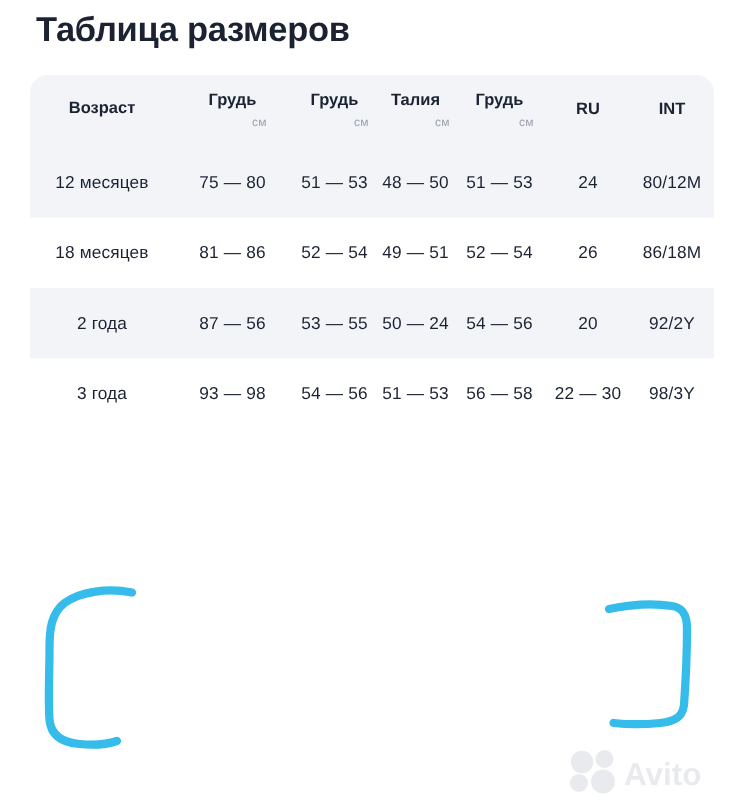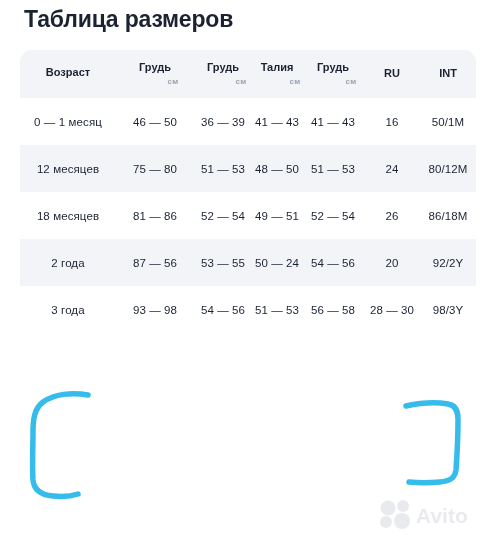--- a/index.html
+++ b/index.html
@@ -62,21 +62,21 @@
   }
   .th-inner {
     display: flex;
     flex-direction: column;
     align-items: center;
     justify-content: flex-start;
     line-height: 1.25;
   }
   .th-unit {
     font-size: 8px;
-    font-weight: bold;
+    font-weight: normal;
     color: #9aa2b1;
     margin-top: 2px;
     letter-spacing: 0.3px;
     margin-left: 36px;
   }
 
   
   tbody tr {
     height: 47px;
   }
@@ -171,29 +171,20 @@
       </th>
       <th>
         <div class="th-inner">
           <span>INT</span>
         </div>
       </th>
     </tr>
   </thead>
 
   <tbody>
-    <tr>
-      <td>0 — 1 месяц</td>
-      <td>46 — 50</td>
-      <td>36 — 39</td>
-      <td>41 — 43</td>
-      <td>41 — 43</td>
-      <td>16</td>
-      <td>50/1M</td>
-    </tr>
     <tr class="stripe">
       <td>12 месяцев</td>
       <td>75 — 80</td>
       <td>51 — 53</td>
       <td>48 — 50</td>
       <td>51 — 53</td>
       <td>24</td>
       <td>80/12M</td>
     </tr>
     <tr>
@@ -213,21 +204,21 @@
       <td>54 — 56</td>
       <td>20</td>
       <td>92/2Y</td>
     </tr>
     <tr>
       <td>3 года</td>
       <td>93 — 98</td>
       <td>54 — 56</td>
       <td>51 — 53</td>
       <td>56 — 58</td>
-      <td>28 — 30</td>
+      <td>22 — 30</td>
       <td>98/3Y</td>
     </tr>
   </tbody>
 </table>
 
 <svg class="annotation" id="bracket-left" width="100" height="120" viewBox="0 0 100 120">
   <path d="M74 9 C58 6, 40 8, 29 16 C20 23, 19 34, 19 46
            C19 62, 18 80, 19 94 C20 104, 27 109, 39 110
            C49 111, 58 110, 64 108" fill="none" stroke="#35bcea" stroke-width="5.5" stroke-linecap="round" stroke-linejoin="round"></path>
 </svg>

